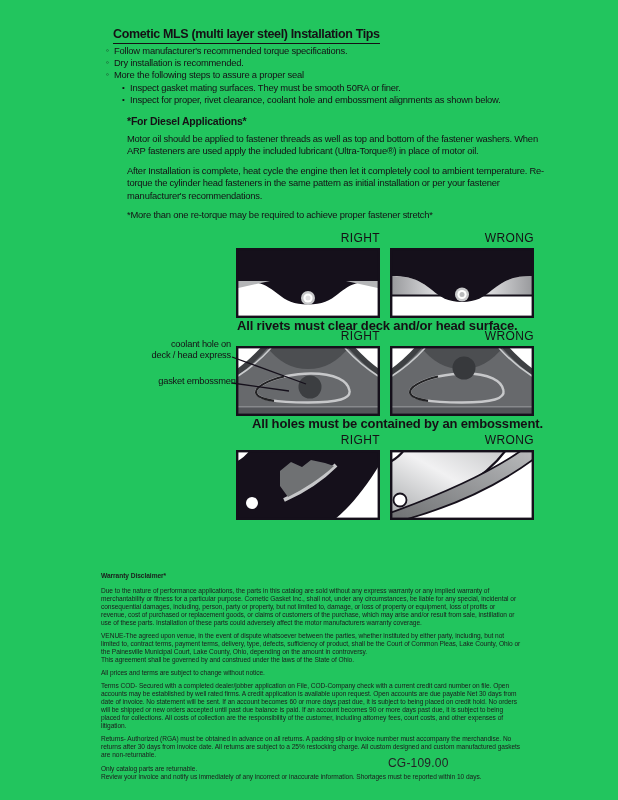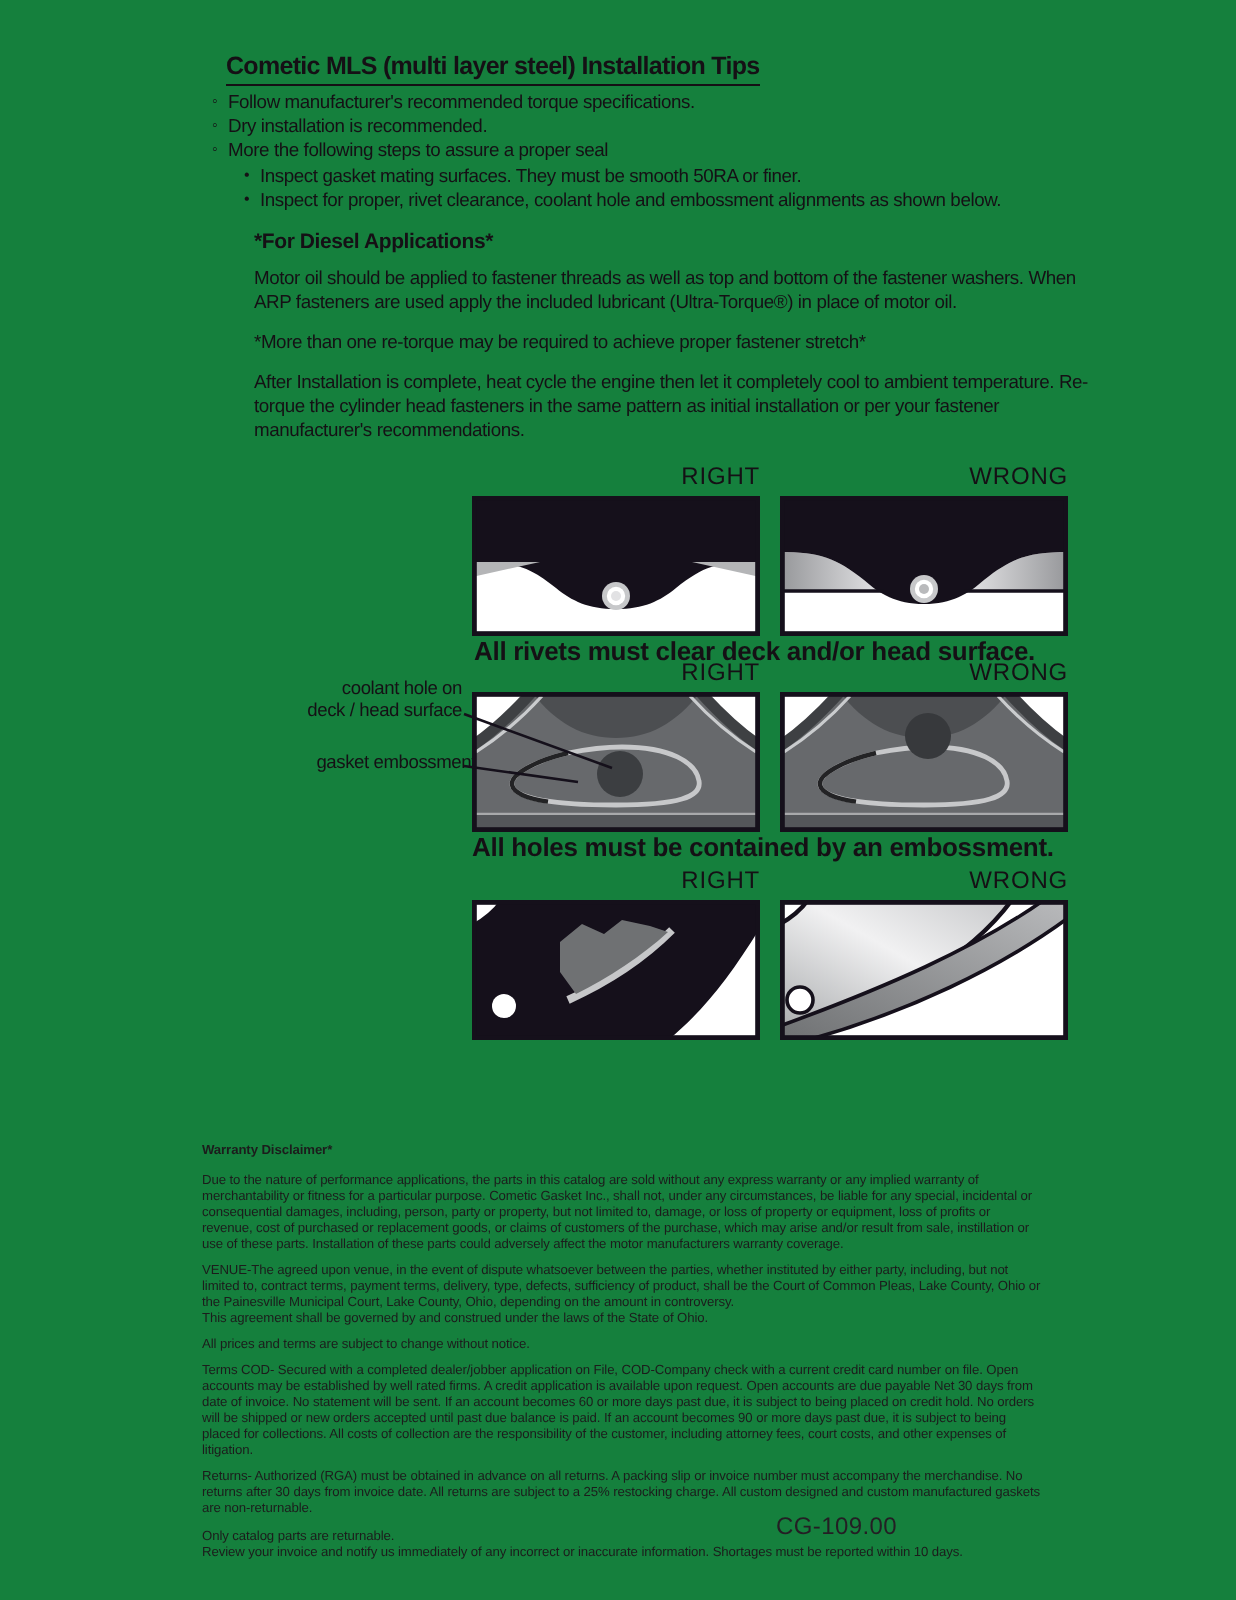--- a/index.html
+++ b/index.html
@@ -1,17 +1,17 @@
 <!DOCTYPE html>
 <html><head>
 <meta charset="utf-8">
 <style>
   html,body { margin:0; padding:0; background:#ffffff; }
   .page {
-    position:relative; width:618px; height:800px; background:#15803d;
+    position:relative; width:618px; height:800px; background:#22c55e;
     font-family:"Liberation Sans", sans-serif; color:#151015; overflow:hidden;
   }
   .abs { position:absolute; }
   .title {
     font-size:12.5px; font-weight:bold; letter-spacing:-0.35px;
     border-bottom:1.6px solid #151015; padding-bottom:2px; display:inline-block;
   }
   .body-text { font-size:9.4px; letter-spacing:-0.2px; line-height:12.2px; }
   .bullets { width:470px; }
   .b-row { display:flex; }
@@ -58,22 +58,22 @@
     <div class="b-row b-sub">
       <span class="marker">•</span>
       <span>Inspect for proper, rivet clearance, coolant hole and embossment alignments as shown below.</span>
     </div>
   </div>
 
   <div class="abs body-text" style="left:127px; top:115px; width:424px;">
     <div class="diesel-head">*For Diesel Applications*</div>
     <div class="diesel">
       <p>Motor oil should be applied to fastener threads as well as top and bottom of the fastener washers. When ARP fasteners are used apply the included lubricant (Ultra-Torque®) in place of motor oil.</p>
+      <p>After Installation is complete, heat cycle the engine then let it completely cool to ambient temperature. Re-torque the cylinder head fasteners in the same pattern as initial installation or per your fastener manufacturer's recommendations.</p>
       <p>*More than one re-torque may be required to achieve proper fastener stretch*</p>
-      <p>After Installation is complete, heat cycle the engine then let it completely cool to ambient temperature. Re-torque the cylinder head fasteners in the same pattern as initial installation or per your fastener manufacturer's recommendations.</p>
     </div>
   </div>
 
   <div class="abs dw-label" style="left:236px; top:231px;">RIGHT</div>
   <div class="abs dw-label" style="left:390px; top:231px;">WRONG</div>
 
   <svg class="abs diag" style="left:236px; top:248px;" width="144" height="70" viewBox="0 0 144 70">
     <rect x="0" y="0" width="144" height="70" fill="#ffffff"></rect>
     <path d="M0,0 H144 V33 C122,33 116,35 102,46 C94,52.5 86,56.5 72,56.5 C58,56.5 50,52.5 42,46 C28,35 22,33 0,33 Z" fill="#15101b"></path>
     <path d="M0,33 H34 L0,40.5 Z" fill="#b4b5b7"></path>
@@ -106,21 +106,21 @@
     <circle cx="72" cy="46.5" r="2.5" fill="#b9babc"></circle>
     <rect x="1.2" y="1.2" width="141.6" height="67.6" fill="none" stroke="#15101b" stroke-width="2.4"></rect>
   </svg>
 
   <div class="abs caption" style="left:237px; top:320px; width:300px;">All rivets must clear deck and/or head surface.</div>
 
   <div class="abs dw-label" style="left:236px; top:329px;">RIGHT</div>
   <div class="abs dw-label" style="left:390px; top:329px;">WRONG</div>
 
   <div class="abs annot" style="left:101px; top:339px; width:130px;">coolant hole on
-deck / head surface</div>
+deck / head express</div>
   <div class="abs annot" style="left:108px; top:376px; width:130px;">gasket embossment</div>
 
   <svg class="abs diag" style="left:236px; top:346px;" width="144" height="70" viewBox="0 0 144 70">
     <rect x="0" y="0" width="144" height="70" fill="#67696c"></rect>
     <path d="M30,0 C42,16 56,23 72,23 C88,23 102,16 114,0 Z" fill="#4c4e51"></path>
     <path d="M0,0 H30 C20,11 9,21 0,27 Z" fill="#ffffff"></path>
     <path d="M144,0 H114 C124,11 135,21 144,27 Z" fill="#ffffff"></path>
     <path d="M30,0 C20,11 9,21 0,27" fill="none" stroke="#3e4043" stroke-width="5.5"></path>
     <path d="M35,2 C25,13 13,23 2,30" fill="none" stroke="#caccce" stroke-width="1.6"></path>
     <path d="M114,0 C124,11 135,21 144,27" fill="none" stroke="#3e4043" stroke-width="5.5"></path>
@@ -143,21 +143,21 @@
     <path d="M114,0 C124,11 135,21 144,27" fill="none" stroke="#3e4043" stroke-width="5.5"></path>
     <path d="M109,2 C119,13 131,23 142,30" fill="none" stroke="#caccce" stroke-width="1.6"></path>
     <path d="M48,30.5 C58,28.5 67,27.5 75,27.5 C99,27.5 112,35 113.5,44.5 C115,52.5 103,56.5 72,56.5 C42,56.5 21.5,53.5 20,46.5 C19,41.5 31,34.5 48,30.5 Z" fill="none" stroke="#c7c8ca" stroke-width="2.4"></path>
     <path d="M48,30.5 C31,34.5 19,41.5 20,46.5 C20.8,50.2 27,53.2 38,54.8" fill="none" stroke="#232325" stroke-width="2.2"></path>
     <circle cx="74" cy="22" r="11.5" fill="#37393c"></circle>
     <line x1="0" y1="61" x2="144" y2="61" stroke="#a8a9ab" stroke-width="1.2"></line>
     <rect x="0" y="61.5" width="144" height="8.5" fill="#54565a"></rect>
     <rect x="1.2" y="1.2" width="141.6" height="67.6" fill="none" stroke="#15101b" stroke-width="2.4"></rect>
   </svg>
 
-  <div class="abs caption" style="left:236px; top:418px; width:300px;">All holes must be contained by an embossment.</div>
+  <div class="abs caption" style="left:252px; top:418px; width:300px;">All holes must be contained by an embossment.</div>
 
   <div class="abs dw-label" style="left:236px; top:433px;">RIGHT</div>
   <div class="abs dw-label" style="left:390px; top:433px;">WRONG</div>
 
   <svg class="abs diag" style="left:236px; top:450px;" width="144" height="70" viewBox="0 0 144 70">
     <rect x="0" y="0" width="144" height="70" fill="#ffffff"></rect>
     <path d="M14,0 H144 V14 C128,40 114,57 98,70 H0 V12 Q9,7 14,0 Z" fill="#15101b"></path>
     <path d="M100,15 C86,29 68,41 48,50" fill="none" stroke="#c6c7c9" stroke-width="4"></path>
     <path d="M44,21 L55,12 L66,17 L75,10 L89,13 L98,16 C85,28 68,39 52,47 L44,36 Z" fill="#6f7173"></path>
     <circle cx="16" cy="53" r="6" fill="#ffffff"></circle>

